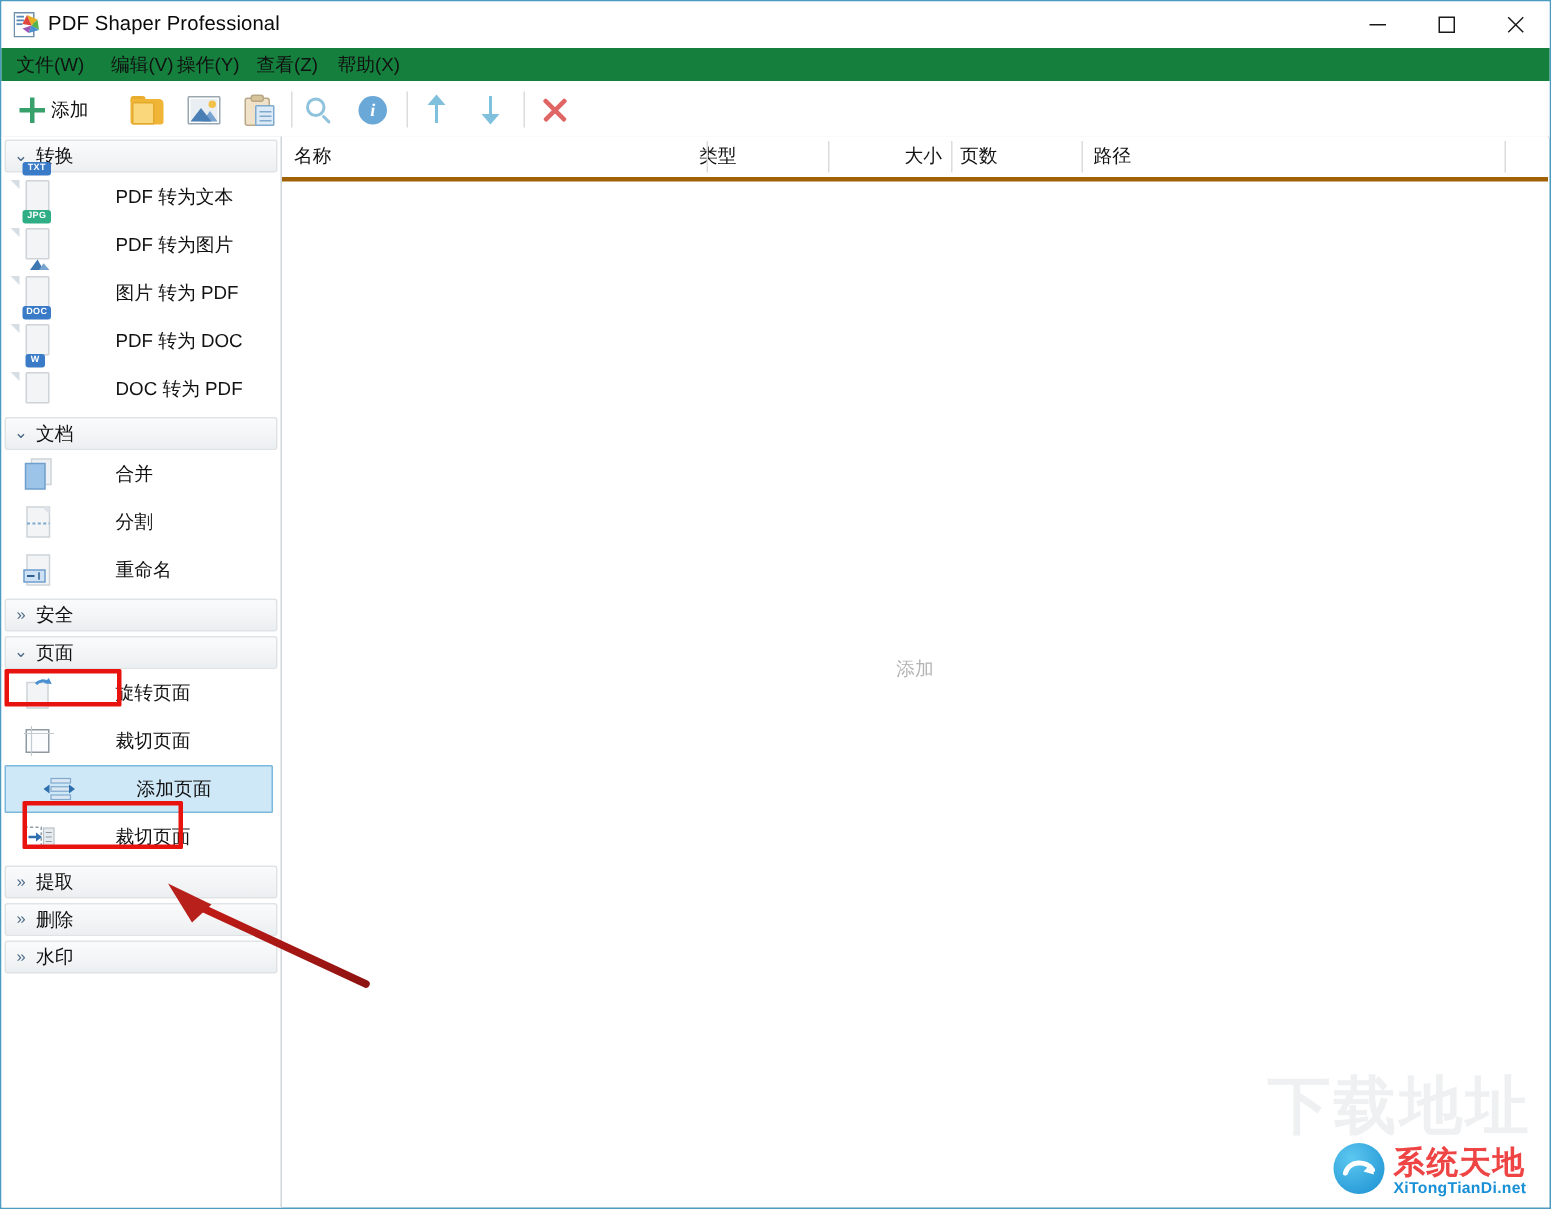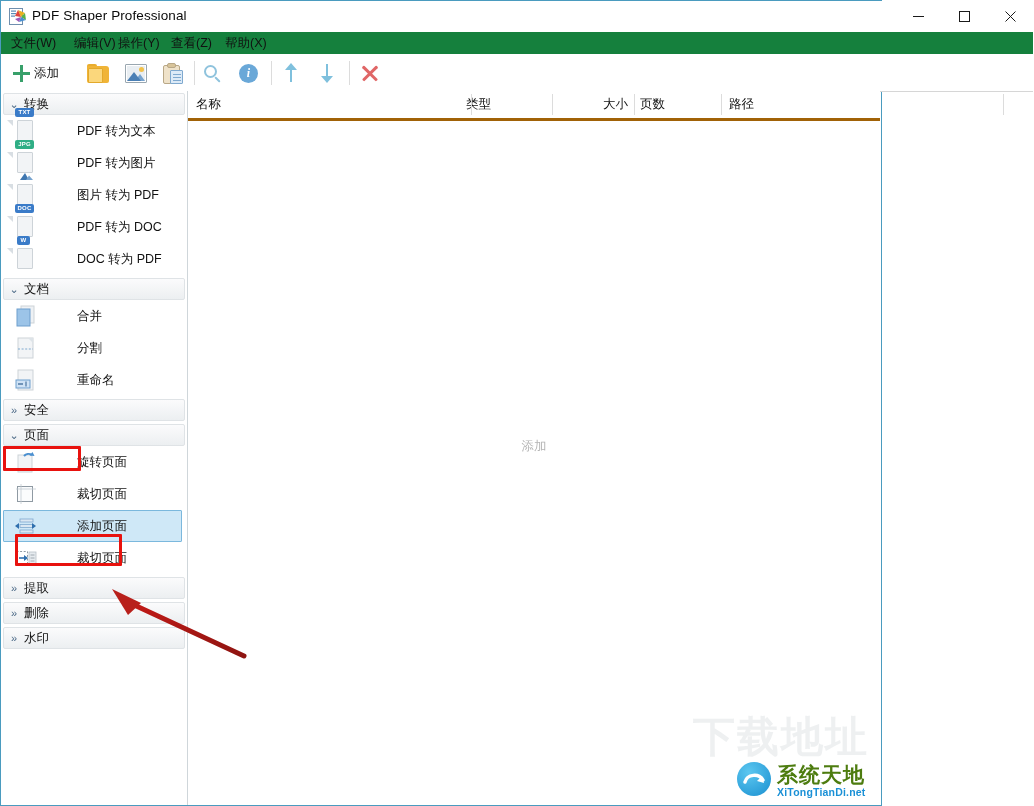--- a/index.html
+++ b/index.html
@@ -3,21 +3,21 @@
 <meta charset="utf-8">
 <style>
   html,body{margin:0;padding:0;}
   body{
     width:1034px;height:806px;overflow:hidden;
     font-family:"Liberation Sans","DejaVu Sans",sans-serif;
     background:#ffffff;
     -webkit-font-smoothing:antialiased;
   }
   #app{
-    position:relative;width:882px;height:806px;
+    position:relative;width:1034px;height:806px;
     border:1px solid #4a9bbf;box-sizing:border-box;background:#fff;
   }
 
   
   .titlebar{
     position:absolute;left:0;top:0;width:1032px;height:31px;
     background:#ffffff;
   }
   .tb-icon{
     position:absolute;left:8px;top:7px;width:17px;height:17px;
@@ -122,21 +122,21 @@
   .grp .glabel{font-size:12.5px;color:#111;}
 
   .row{
     position:relative;height:32px;display:flex;align-items:center;
     padding-left:14px;box-sizing:border-box;gap:30px;
   }
   .row .ricon{width:22px;height:22px;position:relative;flex:0 0 22px;}
   .row .rlabel{font-size:12.5px;color:#111;margin-left:10px;white-space:nowrap;}
   .row.selected{
     background:#cfe8f7;border:1px solid #7bb8dd;box-sizing:border-box;
-    margin:0 5px 0 2px;padding-left:11px;border-radius:1px;
+    margin:0 5px 0 2px;padding-left:25px;border-radius:1px;
   }
 
   
   .dicon{position:relative;width:20px;height:22px;}
   .dicon .page{position:absolute;left:2px;top:0;width:16px;height:21px;background:#f2f4f6;border:1px solid #cdd3d8;box-sizing:border-box;border-radius:1px;}
   .dicon .fold{position:absolute;right:2px;top:0;width:0;height:0;border-left:6px solid transparent;border-top:6px solid #d8dee3;}
   .dicon .badge{
     position:absolute;left:0;bottom:3px;min-width:17px;height:9px;line-height:9px;
     font-size:6px;font-weight:bold;color:#fff;text-align:center;border-radius:2px;
     letter-spacing:.2px;font-family:"Liberation Sans",sans-serif;padding:0 1px;
@@ -166,21 +166,21 @@
   
   .wm-ghost{
     position:absolute;right:12px;bottom:40px;
     font-size:42px;font-weight:bold;color:rgba(150,160,170,.16);
     letter-spacing:2px;white-space:nowrap;font-family:"Liberation Sans",sans-serif;
   }
   .wm{position:absolute;right:6px;bottom:2px;width:140px;height:46px;}
   .wm .globe{position:absolute;left:2px;top:5px;width:34px;height:34px;border-radius:50%;
     background:radial-gradient(circle at 35% 30%,#5cc7f0,#1a8fd0);}
   .wm .globe .arrowc{position:absolute;left:6px;top:9px;width:22px;height:16px;}
-  .wm .cn{position:absolute;left:42px;top:4px;font-size:21px;font-weight:bold;color:#4d7c0f;
+  .wm .cn{position:absolute;left:42px;top:4px;font-size:21px;font-weight:bold;color:#ef4444;
     letter-spacing:1px;white-space:nowrap;}
   .wm .en{position:absolute;left:42px;top:29px;font-size:10.5px;font-weight:bold;color:#1a90d6;
     letter-spacing:.2px;white-space:nowrap;}
 </style>
 </head>
 <body>
 
 <div id="app">
 
   <div class="titlebar">

